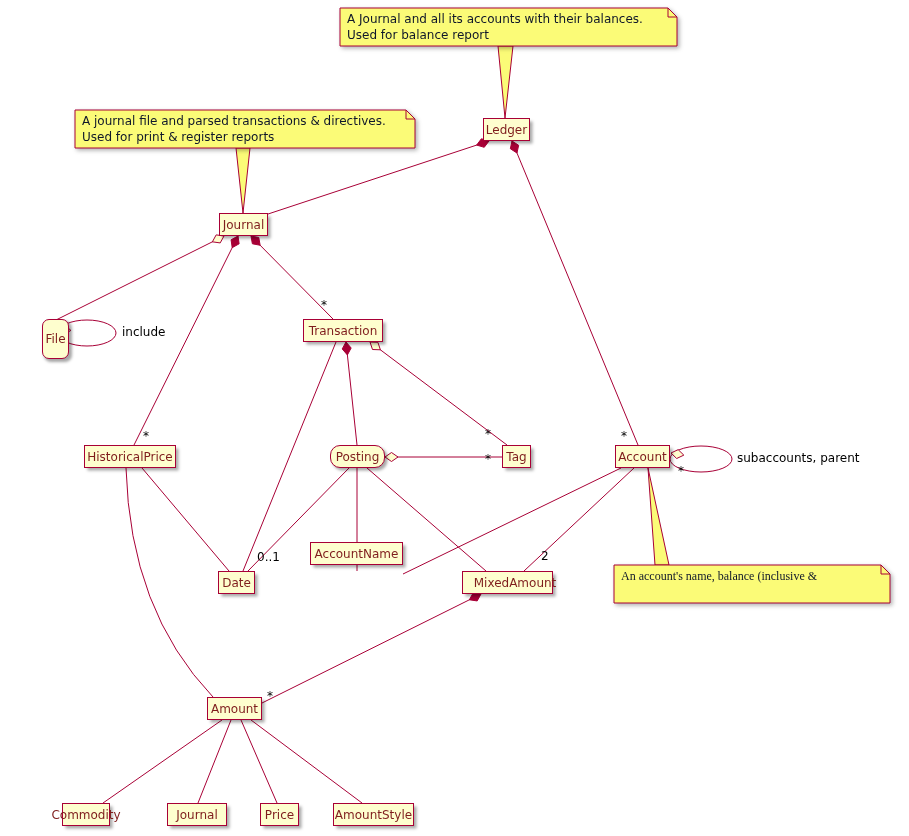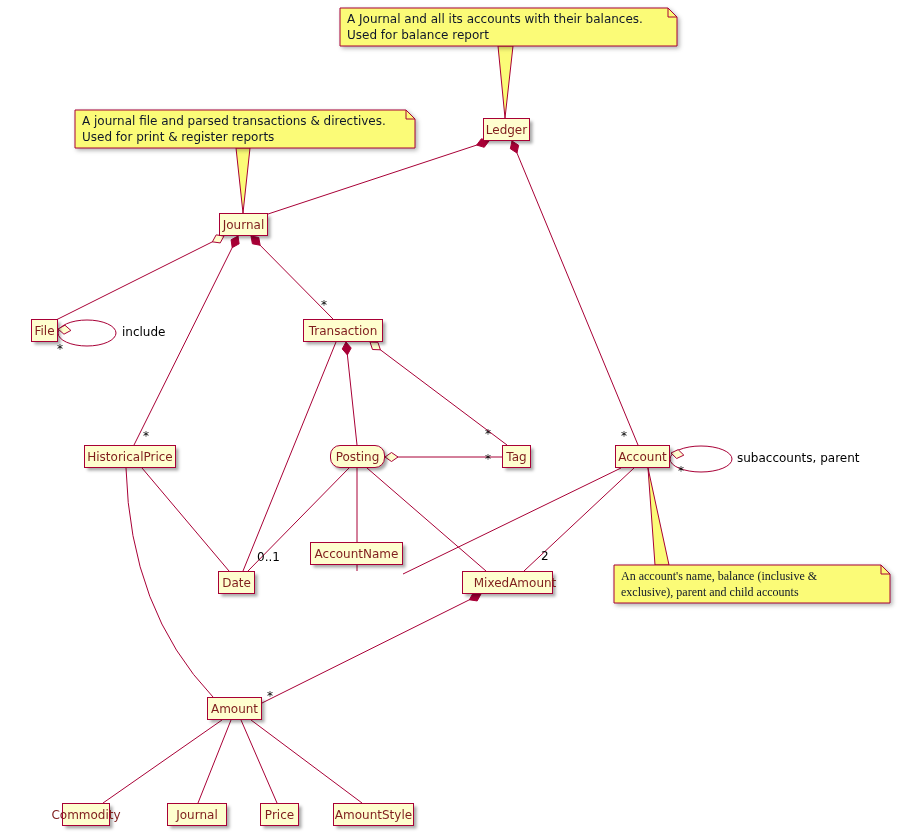--- a/index.html
+++ b/index.html
@@ -103,25 +103,24 @@
 <div class="note-text" style="left: 340px; top: 8px; width: 337px;">
       <div>A Journal and all its accounts with their balances.</div>
       <div>Used for balance report</div>
     </div>
     <div class="note-text" style="left: 75px; top: 110px; width: 340px;">
       <div>A journal file and parsed transactions &amp; directives.</div>
       <div>Used for print &amp; register reports</div>
     </div>
     <div class="note-text" style="left: 614px; top: 565px; width: 276px; font-family: Liberation Serif, serif;">
       <div>An account's name, balance (inclusive &amp;</div>
-      <div>exclusive), parent and child accounts</div>
     </div>
     <div class="node" style="left: 483px; top: 118px; width: 47px; height: 23px; background: rgb(254, 254, 206); border-color: rgb(168, 0, 54);">Ledger</div>
     <div class="node" style="left: 219px; top: 213px; width: 49px; height: 23px; background: rgb(254, 254, 206); border-color: rgb(168, 0, 54);">Journal</div>
-    <div class="node" style="left: 31px; top: 319px; width: 27px; height: 23px; background: rgb(254, 254, 206); border-color: rgb(168, 0, 54);">File</div>
+    <div class="node" style="left: 42px; top: 319px; width: 27px; height: 40px; background: rgb(254, 254, 206); border-color: rgb(168, 0, 54); border-radius: 7px;">File</div>
     <div class="node" style="left: 303px; top: 319px; width: 80px; height: 23px; background: rgb(254, 254, 206); border-color: rgb(168, 0, 54);">Transaction</div>
     <div class="node" style="left: 84px; top: 445px; width: 92px; height: 23px; background: rgb(254, 254, 206); border-color: rgb(168, 0, 54);">HistoricalPrice</div>
     <div class="node" style="left: 330px; top: 445px; width: 55px; height: 23px; background: rgb(254, 254, 206); border-color: rgb(168, 0, 54); border-radius: 10px;">Posting</div>
     <div class="node" style="left: 502px; top: 445px; width: 29px; height: 23px; background: rgb(254, 254, 206); border-color: rgb(168, 0, 54);">Tag</div>
     <div class="node" style="left: 615px; top: 445px; width: 55px; height: 23px; background: rgb(254, 254, 206); border-color: rgb(168, 0, 54);">Account</div>
     <div class="node" style="left: 218px; top: 571px; width: 37px; height: 23px; background: rgb(254, 254, 206); border-color: rgb(168, 0, 54);">Date</div>
     <div class="node" style="left: 310px; top: 542px; width: 93px; height: 23px; background: rgb(254, 254, 206); border-color: rgb(168, 0, 54);">AccountName</div>
     <div class="node" style="left: 462px; top: 571px; width: 91px; height: 23px; background: rgb(254, 254, 206); border-color: rgb(168, 0, 54); padding-left: 15px;">MixedAmount</div>
     <div class="node" style="left: 207px; top: 697px; width: 55px; height: 23px; background: rgb(254, 254, 206); border-color: rgb(168, 0, 54);">Amount</div>
     <div class="node" style="left: 62px; top: 803px; width: 48px; height: 23px; background: rgb(254, 254, 206); border-color: rgb(168, 0, 54);">Commodity</div>

